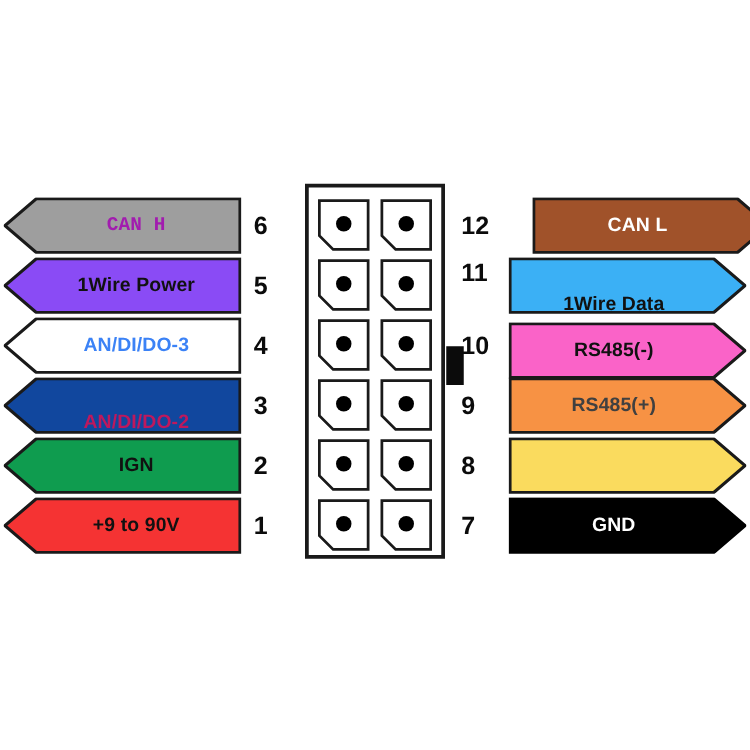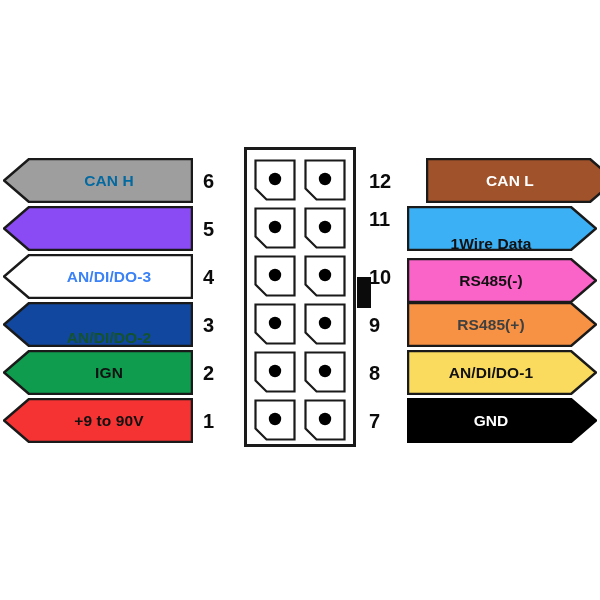--- a/index.html
+++ b/index.html
@@ -104,41 +104,42 @@
 </head>
 <body>
 
 <div id="diagram">
 
   <div id="left-group">
       <div class="band left" style="top: 158px;">
         <svg class="band-shape" viewBox="0 0 190 45" preserveAspectRatio="none">
           <polygon points="26,1 189,1 189,44 26,44 1,22.5" fill="#9e9e9e" stroke="#1a1a1a" stroke-width="2.5" stroke-linejoin="miter"></polygon>
         </svg>
-        <span class="band-label" style="color: #0369a1;">CAN H</span>
+        <span class="band-label" style="color: #a21caf; font-family: Liberation Mono, monospace;">CAN H</span>
       </div>
       <div class="pin-num left" style="top: 158px;">6</div>
       <div class="band left" style="top: 206px;">
         <svg class="band-shape" viewBox="0 0 190 45" preserveAspectRatio="none">
           <polygon points="26,1 189,1 189,44 26,44 1,22.5" fill="#8a4bf5" stroke="#1a1a1a" stroke-width="2.5" stroke-linejoin="miter"></polygon>
         </svg>
+        <span class="band-label" style="color: rgb(17, 17, 17);">1Wire Power</span>
       </div>
       <div class="pin-num left" style="top: 206px;">5</div>
       <div class="band left" style="top: 254px;">
         <svg class="band-shape" viewBox="0 0 190 45" preserveAspectRatio="none">
           <polygon points="26,1 189,1 189,44 26,44 1,22.5" fill="#ffffff" stroke="#1a1a1a" stroke-width="2.5" stroke-linejoin="miter"></polygon>
         </svg>
         <span class="band-label" style="color: #3b82f6;">AN/DI/DO-3</span>
       </div>
       <div class="pin-num left" style="top: 254px;">4</div>
       <div class="band left" style="top: 302px;">
         <svg class="band-shape" viewBox="0 0 190 45" preserveAspectRatio="none">
           <polygon points="26,1 189,1 189,44 26,44 1,22.5" fill="#11479e" stroke="#1a1a1a" stroke-width="2.5" stroke-linejoin="miter"></polygon>
         </svg>
-        <span class="band-label" style="color: #14532d; margin-top: 27px;">AN/DI/DO-2</span>
+        <span class="band-label" style="color: #be185d; margin-top: 27px;">AN/DI/DO-2</span>
       </div>
       <div class="pin-num left" style="top: 302px;">3</div>
       <div class="band left" style="top: 350px;">
         <svg class="band-shape" viewBox="0 0 190 45" preserveAspectRatio="none">
           <polygon points="26,1 189,1 189,44 26,44 1,22.5" fill="#0f9c4f" stroke="#1a1a1a" stroke-width="2.5" stroke-linejoin="miter"></polygon>
         </svg>
         <span class="band-label" style="color: rgb(17, 17, 17);">IGN</span>
       </div>
       <div class="pin-num left" style="top: 350px;">2</div>
       <div class="band left" style="top: 398px;">
@@ -255,21 +256,20 @@
         <svg class="band-shape" viewBox="0 0 190 45" preserveAspectRatio="none">
           <polygon points="1,1 164,1 189,22.5 164,44 1,44" fill="#f79244" stroke="#1a1a1a" stroke-width="2.5" stroke-linejoin="miter"></polygon>
         </svg>
         <span class="band-label" style="color: #404040;">RS485(+)</span>
       </div>
       <div class="pin-num right" style="top: 302px;">9</div>
       <div class="band right" style="top: 350px;">
         <svg class="band-shape" viewBox="0 0 190 45" preserveAspectRatio="none">
           <polygon points="1,1 164,1 189,22.5 164,44 1,44" fill="#fadb5e" stroke="#1a1a1a" stroke-width="2.5" stroke-linejoin="miter"></polygon>
         </svg>
-        <span class="band-label" style="color: rgb(17, 17, 17);">AN/DI/DO-1</span>
       </div>
       <div class="pin-num right" style="top: 350px;">8</div>
       <div class="band right" style="top: 398px; text-align: center;">
         <svg class="band-shape" viewBox="0 0 190 45" preserveAspectRatio="none">
           <polygon points="1,1 164,1 189,22.5 164,44 1,44" fill="#000000" stroke="#000000" stroke-width="2.5" stroke-linejoin="miter"></polygon>
         </svg>
         <span class="band-label" style="color: rgb(255, 255, 255);">GND</span>
       </div>
       <div class="pin-num right" style="top: 398px;">7</div>
     </div>

